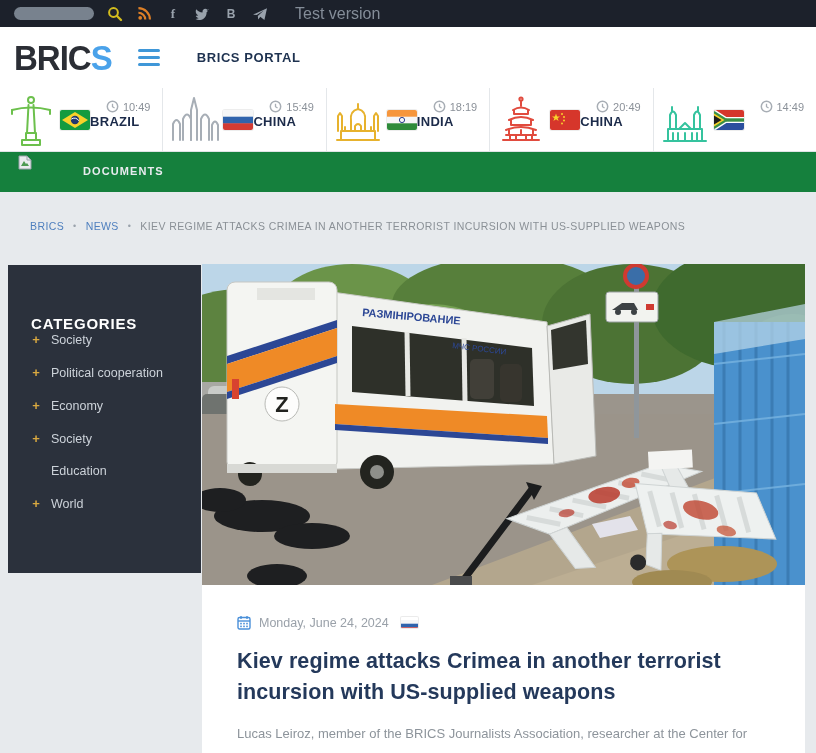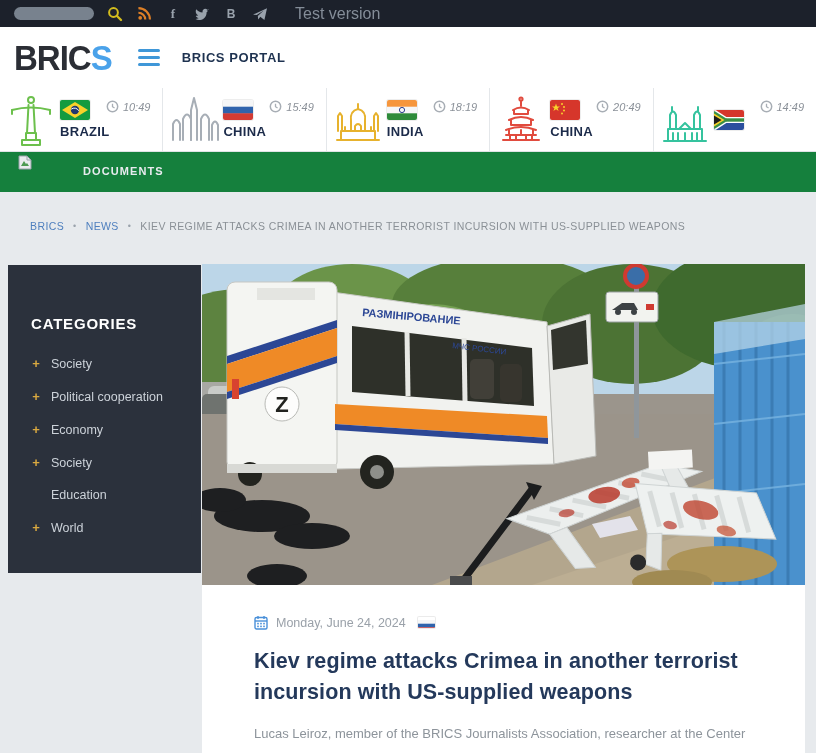--- a/index.html
+++ b/index.html
@@ -21,66 +21,66 @@
   .test-version { color:#848d98; font-size:16px; margin-left:14px; margin-right:4px; }
 
   
   .header { position:absolute; left:0; top:27px; width:816px; height:61px; background:#ffffff;
             display:flex; align-items:center; }
   .logo { margin-left:14px; font-size:33px; font-weight:800; letter-spacing:-1px; line-height:1;
           transform:scaleY(1.08); }
   .logo .p1 { color:#2b2e35; } .logo .p2 { color:#4aa2ea; }
   .burger { margin-left:26px; display:flex; flex-direction:column; gap:4px; cursor:pointer; }
   .burger span { width:22px; height:3px; background:#3f97d8; border-radius:2px; }
-  .portal-title { margin-left:22px; font-size:13px; font-weight:bold; color:#1e3250; letter-spacing:.6px; }
+  .portal-title { margin-left:37px; font-size:13px; font-weight:bold; color:#1e3250; letter-spacing:.6px; }
 
   
   .strip { position:absolute; left:0; top:88px; width:816px; height:64px; background:#fff;
            display:flex; border-bottom:1px solid #dfe3e6; }
   .cell { flex:1 1 0; display:flex; align-items:center; border-right:1px solid #e4e7ea;
           padding:4px 6px 4px 6px; position:relative; cursor:pointer; }
   .cell:last-child { border-right:none; }
   .cicon { width:50px; height:54px; flex:0 0 auto; }
-  .cbody { display:flex; flex-direction:column; margin-left:4px; }
+  .cbody { display:flex; flex-direction:row; margin-left:4px; }
   .crow1 { display:flex; align-items:center; gap:6px; }
   .flag { width:30px; height:20px; border-radius:2px; overflow:hidden; box-shadow:0 0 0 1px rgba(0,0,0,.07); }
   .ctime { position:absolute; right:12px; top:12px; display:flex; align-items:center; gap:4px;
-           color:#8b9199; font-size:11px;font-style:italic; }
+           color:#8b9199; font-size:11px; }
   .cname { font-size:13px; font-weight:bold; color:#1c2b4a; letter-spacing:.3px; margin-top:4px; }
 
   
   .docbar { position:absolute; left:0; top:152px; width:816px; height:40px; background:#15803d; }
   .doc-img-icon { position:absolute; left:18px; top:3px; }
   .doc-label { position:absolute; left:83px; top:13px; color:#e8ebef; font-size:11px; font-weight:bold;
                letter-spacing:1.1px; cursor:pointer; }
 
   
   .content { position:absolute; left:0; top:192px; width:816px; height:561px; background:#e7eaed; }
 
   .breadcrumb { position:absolute; left:30px; top:28px; font-size:10.5px; letter-spacing:.4px;
                 display:flex; align-items:center; gap:9px; white-space:nowrap; }
   .bc-link { color:#4e7fbe; cursor:pointer; }
   .bc-dot { color:#9aa2ab; font-size:9px; }
   .bc-current { color:#8a9096; }
 
   
   .sidebar { position:absolute; left:8px; top:73px; width:193px; height:308px; background:#2b313c;
              padding:50px 0 0 23px; }
-  .side-title { color:#ffffff; font-size:15px; font-weight:bold; letter-spacing:.8px; margin-bottom:24px; }
+  .side-title { color:#ffffff; font-size:15px; font-weight:bold; letter-spacing:.8px; }
   .side-item { display:flex; align-items:center; gap:10px; margin-bottom:18px; cursor:pointer; }
   .side-plus { color:#d9a940; font-size:13px; font-weight:bold; width:10px; text-align:center; }
   .side-label { color:#ccd2d9; font-size:12.5px; }
 
   
   .photo { position:absolute; left:202px; top:72px; width:603px; height:321px; overflow:hidden; background:#9b958c; }
   .photo svg { display:block; }
 
   
   .card { position:absolute; left:202px; top:393px; width:603px; height:168px; background:#ffffff;
-          padding:30px 44px 0 52px; }
+          padding:30px 44px 0 35px; }
   .date-row { display:flex; align-items:center; gap:8px; margin-bottom:16px; }
   .date-text { color:#9aa1a9; font-size:12.5px; }
   .mini-flag { width:17px; height:11px; border-radius:1px; overflow:hidden; box-shadow:0 0 0 1px rgba(0,0,0,.08); margin-left:4px; }
   .article-title { color:#24395b; font-size:21.5px; font-weight:bold; line-height:1.42; letter-spacing:.1px;
                    margin-bottom:14px; }
   .article-lead { color:#8d949b; font-size:13px; line-height:2.0; }
 </style>
 </head>
 <body>
 

